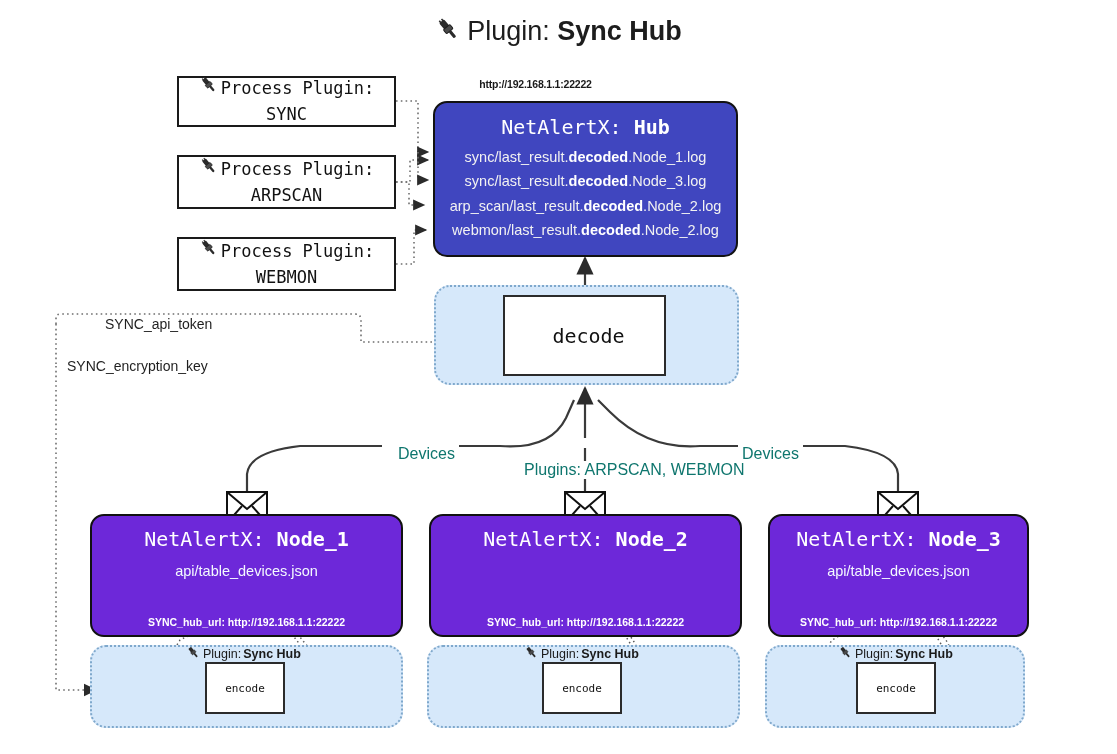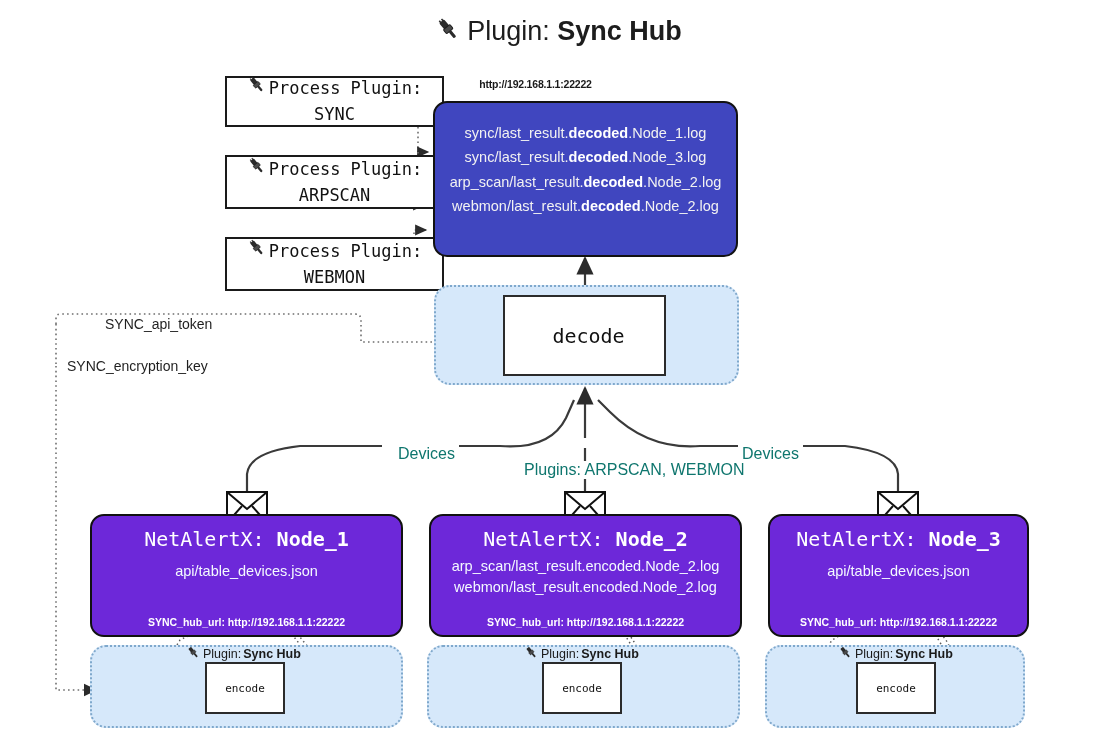--- a/index.html
+++ b/index.html
@@ -14,21 +14,21 @@
          font-size:27px;color:#1d1d1d;white-space:nowrap;}
   .title .lbl{font-weight:400;}
   .title .val{font-weight:700;}
   .plug{display:inline-block;vertical-align:-3px;margin-right:5px;}
 
   
   .procbox{border:2px solid #1a1a1a;background:#ffffff;
            font-family:"DejaVu Sans Mono","Liberation Mono",monospace;
            font-size:17px;line-height:1.45;color:#111;
            display:flex;flex-direction:column;align-items:center;
-           justify-content:center;padding:7px 6px 8px;margin-left:48px;}
+           justify-content:center;padding:7px 6px 8px;}
   .procbox .r1{display:flex;align-items:center;gap:2px;white-space:nowrap;}
   .procbox .r2{white-space:nowrap;}
 
   
   .hub{background:#4046bf;border:2px solid #121212;border-radius:14px;
        color:#ffffff;box-sizing:border-box;padding-top:12px;}
   .hub .hubtitle{font-family:"DejaVu Sans Mono","Liberation Mono",monospace;
        font-size:20px;text-align:center;letter-spacing:0px;white-space:nowrap;}
   .hub .hubtitle b{font-weight:700;}
   .hub .logs{margin-top:7px;display:flex;flex-direction:column;align-items:center;gap:2px;}
@@ -191,20 +191,24 @@
           </svg>
       </span>
       <span>Process Plugin:</span>
     </div>
     <div class="r2">WEBMON</div>
   </div>
 
   <div class="huburl" style="left:0;top:78px;">http://192.168.1.1:22222</div>
 
   <div class="node hub" style="left:433px;top:101px;width:305px;height:156px;">
+    <div class="hubtitle">
+      <span>NetAlertX:</span>
+      <b>Hub</b>
+    </div>
     <div class="logs">
       <div class="logline">
         <span>sync/last_result.</span><b>decoded</b><span>.Node_1.log</span>
       </div>
       <div class="logline">
         <span>sync/last_result.</span><b>decoded</b><span>.Node_3.log</span>
       </div>
       <div class="logline">
         <span>arp_scan/last_result.</span><b>decoded</b><span>.Node_2.log</span>
       </div>
@@ -255,24 +259,20 @@
     <div class="nlines">
       <div class="nline">api/table_devices.json</div>
     </div>
     <div class="nfoot">SYNC_hub_url: http://192.168.1.1:22222</div>
   </div>
 
   <div class="node nodebox" style="left:429px;top:514px;width:313px;height:123px;position:absolute;">
     <div class="ntitle">
       <span>NetAlertX:</span> <b>Node_2</b>
     </div>
-    <div class="nlines" style="margin-top:7px;">
-      <div class="nline">arp_scan/last_result.encoded.Node_2.log</div>
-      <div class="nline">webmon/last_result.encoded.Node_2.log</div>
-    </div>
     <div class="nfoot">SYNC_hub_url: http://192.168.1.1:22222</div>
   </div>
 
   <div class="node nodebox" style="left:768px;top:514px;width:261px;height:123px;position:absolute;">
     <div class="ntitle">
       <span>NetAlertX:</span> <b>Node_3</b>
     </div>
     <div class="nlines">
       <div class="nline">api/table_devices.json</div>
     </div>

